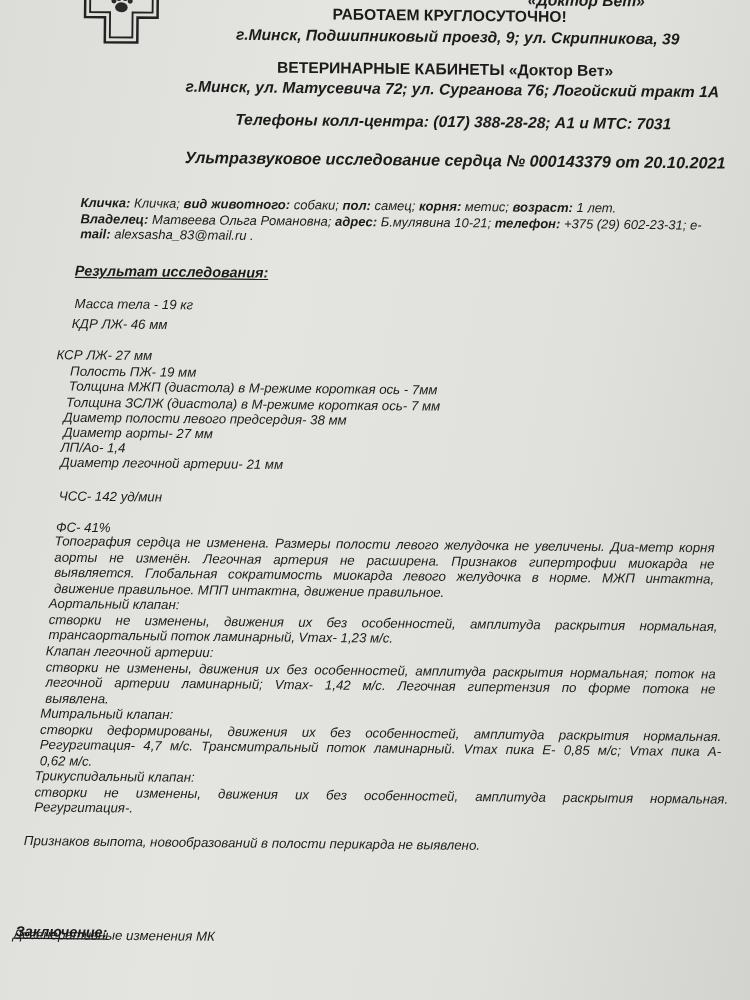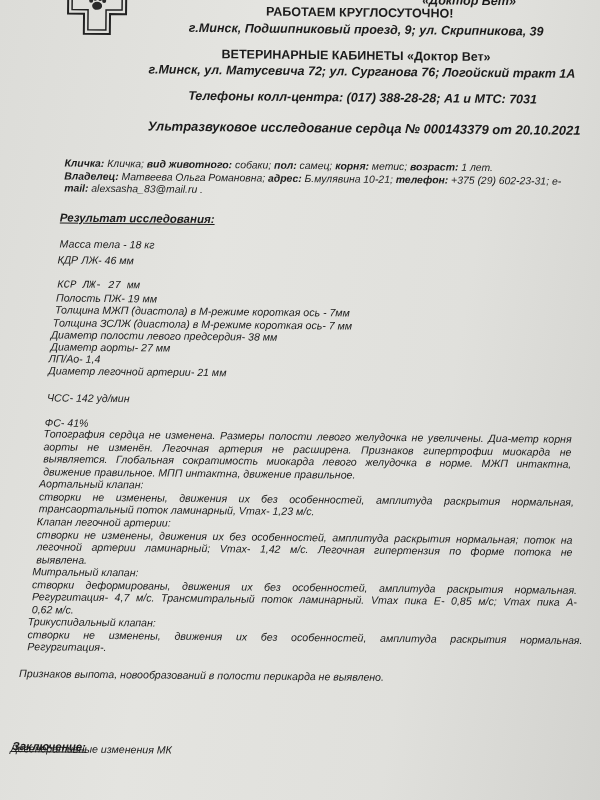--- a/index.html
+++ b/index.html
@@ -69,23 +69,23 @@
     <b>телефон:</b>
     <span>+375 (29) 602-23-31; e-</span>
   </div>
   <div class="info" style="top:185px;">
     <b>mail:</b>
     <span>alexsasha_83@mail.ru .</span>
   </div>
 
   <div class="sec-head" style="left:58px; top:214px;">Результат исследования:</div>
 
-  <div class="line" style="left:58px; top:240px;">Масса тела - 18 кг</div>
+  <div class="line" style="left:58px; top:240px;">Масса тела - 19 кг</div>
   <div class="line" style="left:56px; top:256px;">КДР ЛЖ- 46 мм</div>
-  <div class="line" style="left:56px; top:281px;font-family:Liberation Mono, monospace;">КСР ЛЖ- 27 мм</div>
+  <div class="line" style="left:44px; top:281px;">КСР ЛЖ- 27 мм</div>
   <div class="line" style="left:55px; top:294px;">Полость ПЖ- 19 мм</div>
   <div class="line" style="left:54px; top:306px;">Толщина МЖП (диастола) в М-режиме короткая ось - 7мм</div>
   <div class="line" style="left:52px; top:319px;">Толщина ЗСЛЖ (диастола) в М-режиме короткая ось- 7 мм</div>
   <div class="line" style="left:50px; top:331px;">Диаметр полости левого предсердия- 38 мм</div>
   <div class="line" style="left:50px; top:343px;">Диаметр аорты- 27 мм</div>
   <div class="line" style="left:48px; top:355px;">ЛП/Ао- 1,4</div>
   <div class="line" style="left:48px; top:367px;">Диаметр легочной артерии- 21 мм</div>
   <div class="line" style="left:47px; top:394px;">ЧСС- 142 уд/мин</div>
   <div class="line" style="left:45px; top:419px;">ФС- 41%</div>
 

